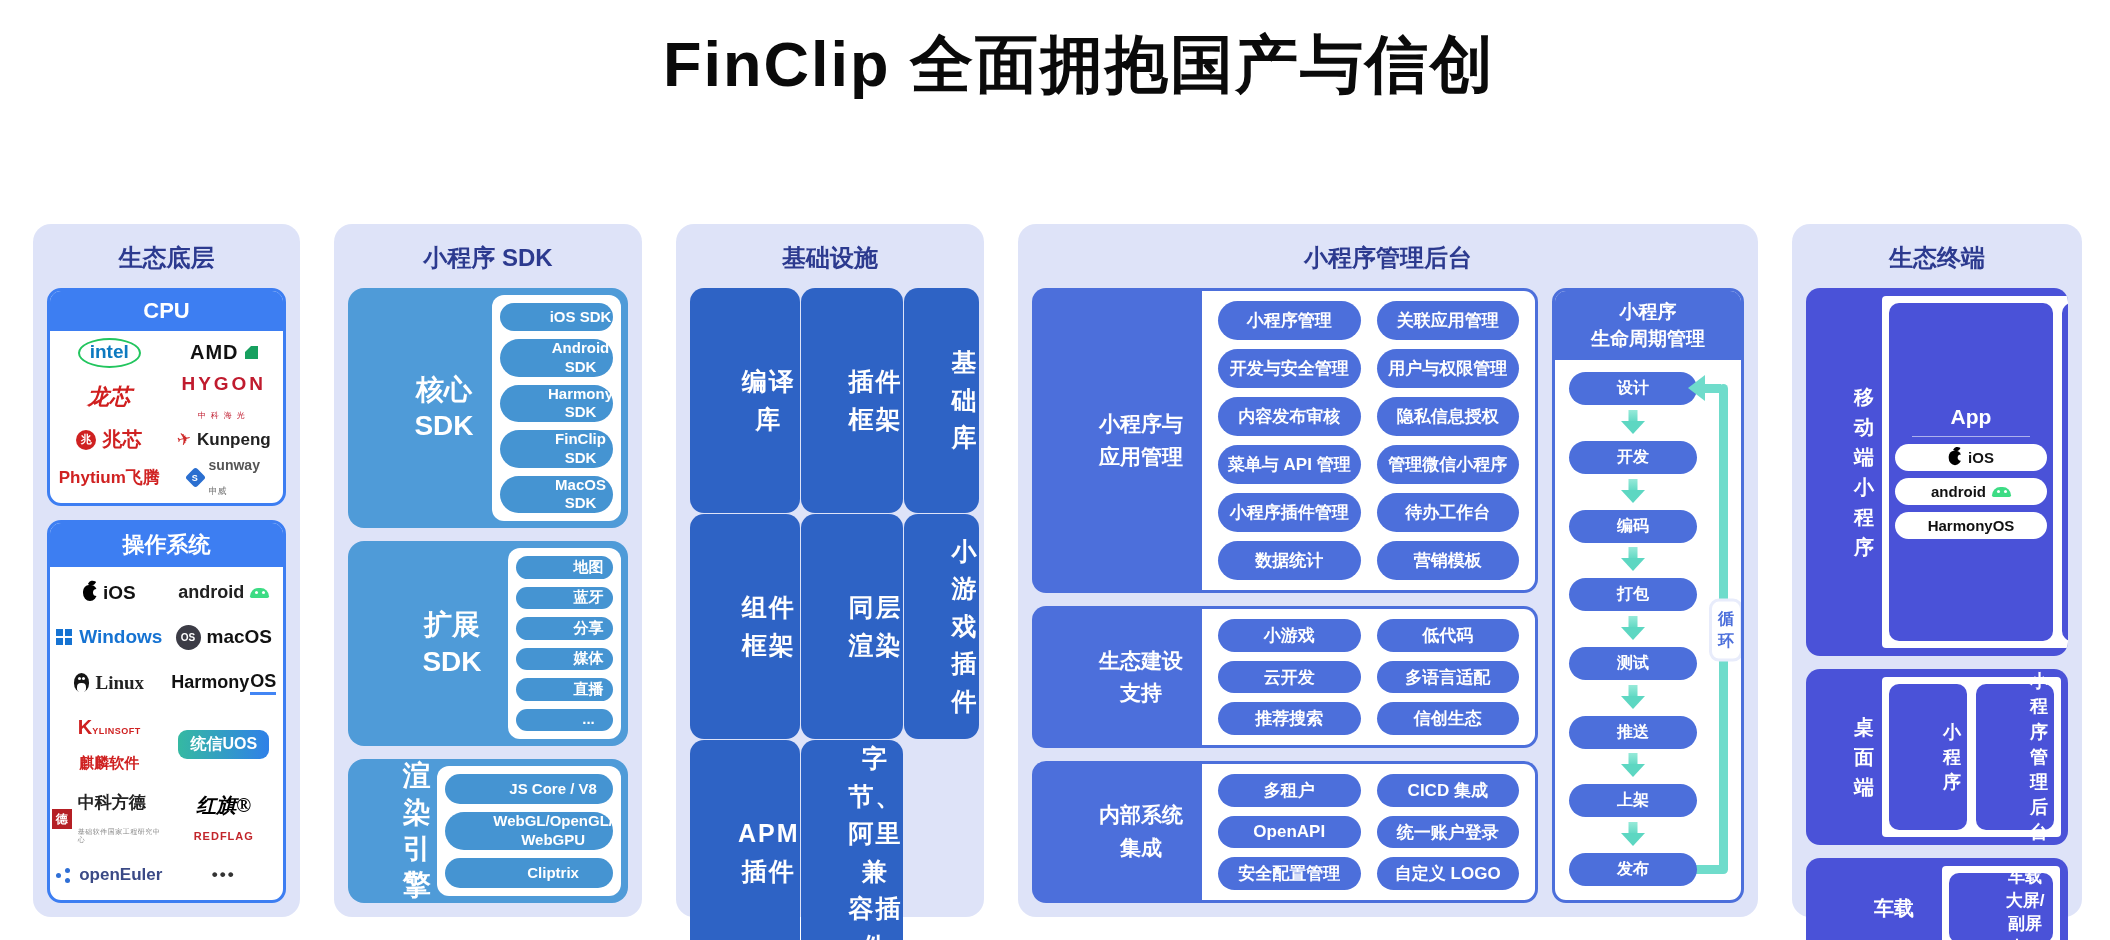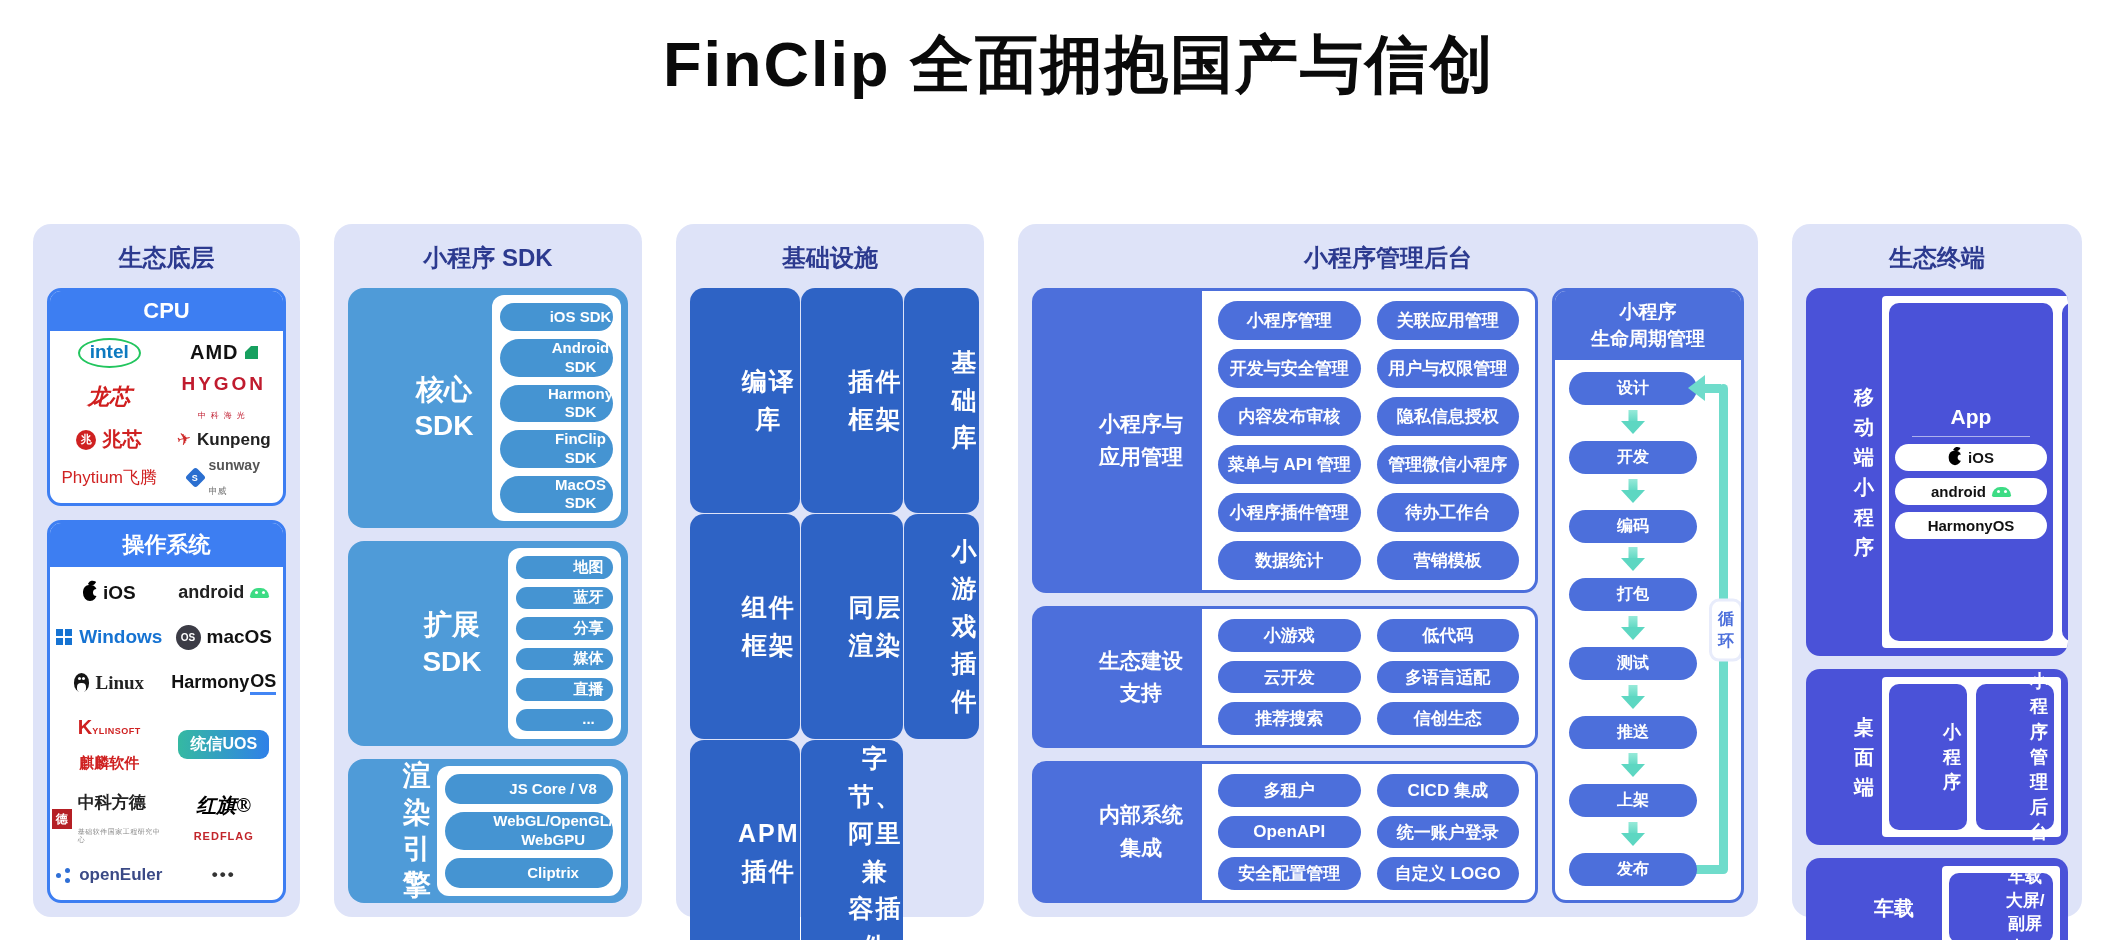--- a/index.html
+++ b/index.html
@@ -23,21 +23,21 @@
   .amd-txt{color:#111;font-size:20px;font-weight:900;letter-spacing:1px;}
   .amd-mark{width:13px;height:13px;background:#17a05f;position:relative;display:inline-block;}
   .amd-mark::after{content:"";position:absolute;left:0;top:0;border-top:6px solid #fff;border-right:6px solid transparent;}
   .ls-txt{color:#d01f1f;font-weight:800;font-style:italic;font-size:22px;}
   .hy-txt{color:#c01b2e;font-weight:800;font-size:19px;letter-spacing:3px;}
   .hy-sub{color:#c01b2e;font-size:8px;letter-spacing:5px;}
   .zxb{width:20px;height:20px;border-radius:50%;background:#cf2121;color:#fff;font-size:11px;font-weight:800;display:flex;align-items:center;justify-content:center;}
   .zx-txt{color:#cf2121;font-weight:800;font-size:20px;}
   .kpm{color:#cf2b2b;font-size:17px;display:inline-block;transform:rotate(-12deg);}
   .kp-txt{color:#222;font-weight:700;font-size:17px;}
-  .ph-txt{color:#d02222;font-weight:400;font-size:17px;}
+  .ph-txt{color:#d02222;font-weight:700;font-size:17px;}
   .swm{width:15px;height:15px;background:#2b6fd0;border-radius:3px;transform:rotate(45deg);display:flex;align-items:center;justify-content:center;}
   .swm span{transform:rotate(-45deg);color:#fff;font-size:9px;font-weight:800;}
   .sw-txt{color:#555;font-weight:700;font-size:14px;line-height:1;}
   .sw-sub{color:#777;font-size:9px;line-height:1;}
   .apple{width:14px;height:16px;background:#000;border-radius:42% 42% 50% 50%;position:relative;display:inline-block;}
   .apple::before{content:"";position:absolute;top:-5px;left:6px;width:6px;height:6px;background:#000;border-radius:80% 0 80% 0;transform:rotate(30deg);}
   .apple::after{content:"";position:absolute;right:-3px;top:4px;width:7px;height:7px;background:#fff;border-radius:50%;}
   .ios-txt{color:#111;font-weight:700;font-size:19px;}
   .android-txt{color:#222;font-weight:700;font-size:18px;}
   .robot{width:19px;height:10px;background:#3ddc84;border-radius:10px 10px 2px 2px;position:relative;display:inline-block;}

